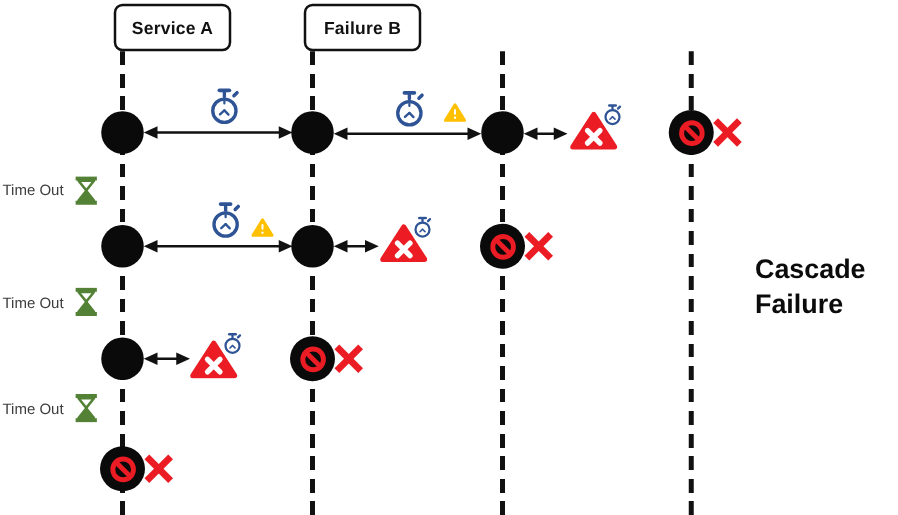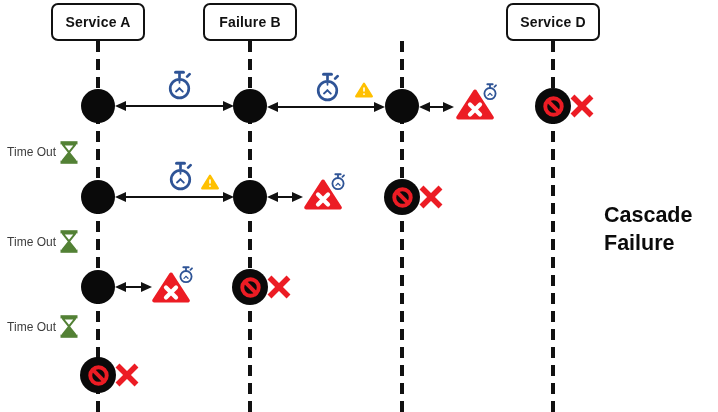--- a/index.html
+++ b/index.html
@@ -4,21 +4,21 @@
 <style>
   html,body{margin:0;padding:0;background:#fff;}
   #canvas{
     position:relative;width:718px;height:412px;background:#fff;overflow:hidden;
     font-family:"Liberation Sans","DejaVu Sans",sans-serif;
   }
   .svc-box{
     position:absolute;top:3px;width:94px;height:38px;background:#fff;
     border:2.5px solid #111;border-radius:7px;box-sizing:border-box;
     display:flex;align-items:center;justify-content:center;
-    font-size:14px;font-weight:bold;color:#111;letter-spacing:.2px;
+    font-size:14px;font-weight:bold;color:#111;letter-spacing:.2px;margin-left:40px;
   }
   .lifeline{
     position:absolute;top:41px;height:371px;width:3.5px;
     background:repeating-linear-gradient(to bottom,#111 0 11px,rgba(0,0,0,0) 11px 18px);
   }
   .node{position:absolute;width:34px;height:34px;border-radius:50%;background:#0a0a0a;}
   .fnode{
     position:absolute;width:36px;height:36px;border-radius:50%;background:#0a0a0a;
     display:flex;align-items:center;justify-content:center;
   }
@@ -28,21 +28,21 @@
     position:absolute;top:0;width:0;height:0;
     border-top:5px solid transparent;border-bottom:5px solid transparent;
   }
   .arrow .hl{left:0;border-right:11px solid #111;}
   .arrow .hr{right:0;border-left:11px solid #111;}
   .icon{position:absolute;display:block;}
   .err-group{position:absolute;width:42px;height:37px;}
   .err-group .tri{position:absolute;left:0;top:6px;}
   .err-group .badge{position:absolute;right:0;top:0;}
   .timeout-label{
-    position:absolute;left:2px;width:54px;text-align:right;
+    position:absolute;left:2px;width:54px;
     font-size:12px;line-height:14px;color:#3d3d3d;font-weight:500;
   }
   .title{
     position:absolute;left:604px;top:201px;width:106px;text-align:left;
     font-size:21.5px;line-height:28px;font-weight:bold;color:#0b0b0b;
   }
 </style>
 </head>
 <body>
 
@@ -51,23 +51,20 @@
   <div class="lifeline" style="left:96px"></div>
   <div class="lifeline" style="left:248px"></div>
   <div class="lifeline" style="left:400px"></div>
   <div class="lifeline" style="left:551px"></div>
 
   <div class="svc-box" style="left:51px">
       <span>Service A</span>
     </div>
   <div class="svc-box" style="left:203px">
       <span>Failure B</span>
-    </div>
-  <div class="svc-box" style="left:506px">
-      <span>Service D</span>
     </div>
 
   <div class="arrow" style="left:115px;top:101px;width:119px">
       <span class="hl"></span>
       <span class="shaft"></span>
       <span class="hr"></span>
     </div>
   <div class="arrow" style="left:267px;top:102px;width:118px">
       <span class="hl"></span>
       <span class="shaft"></span>

